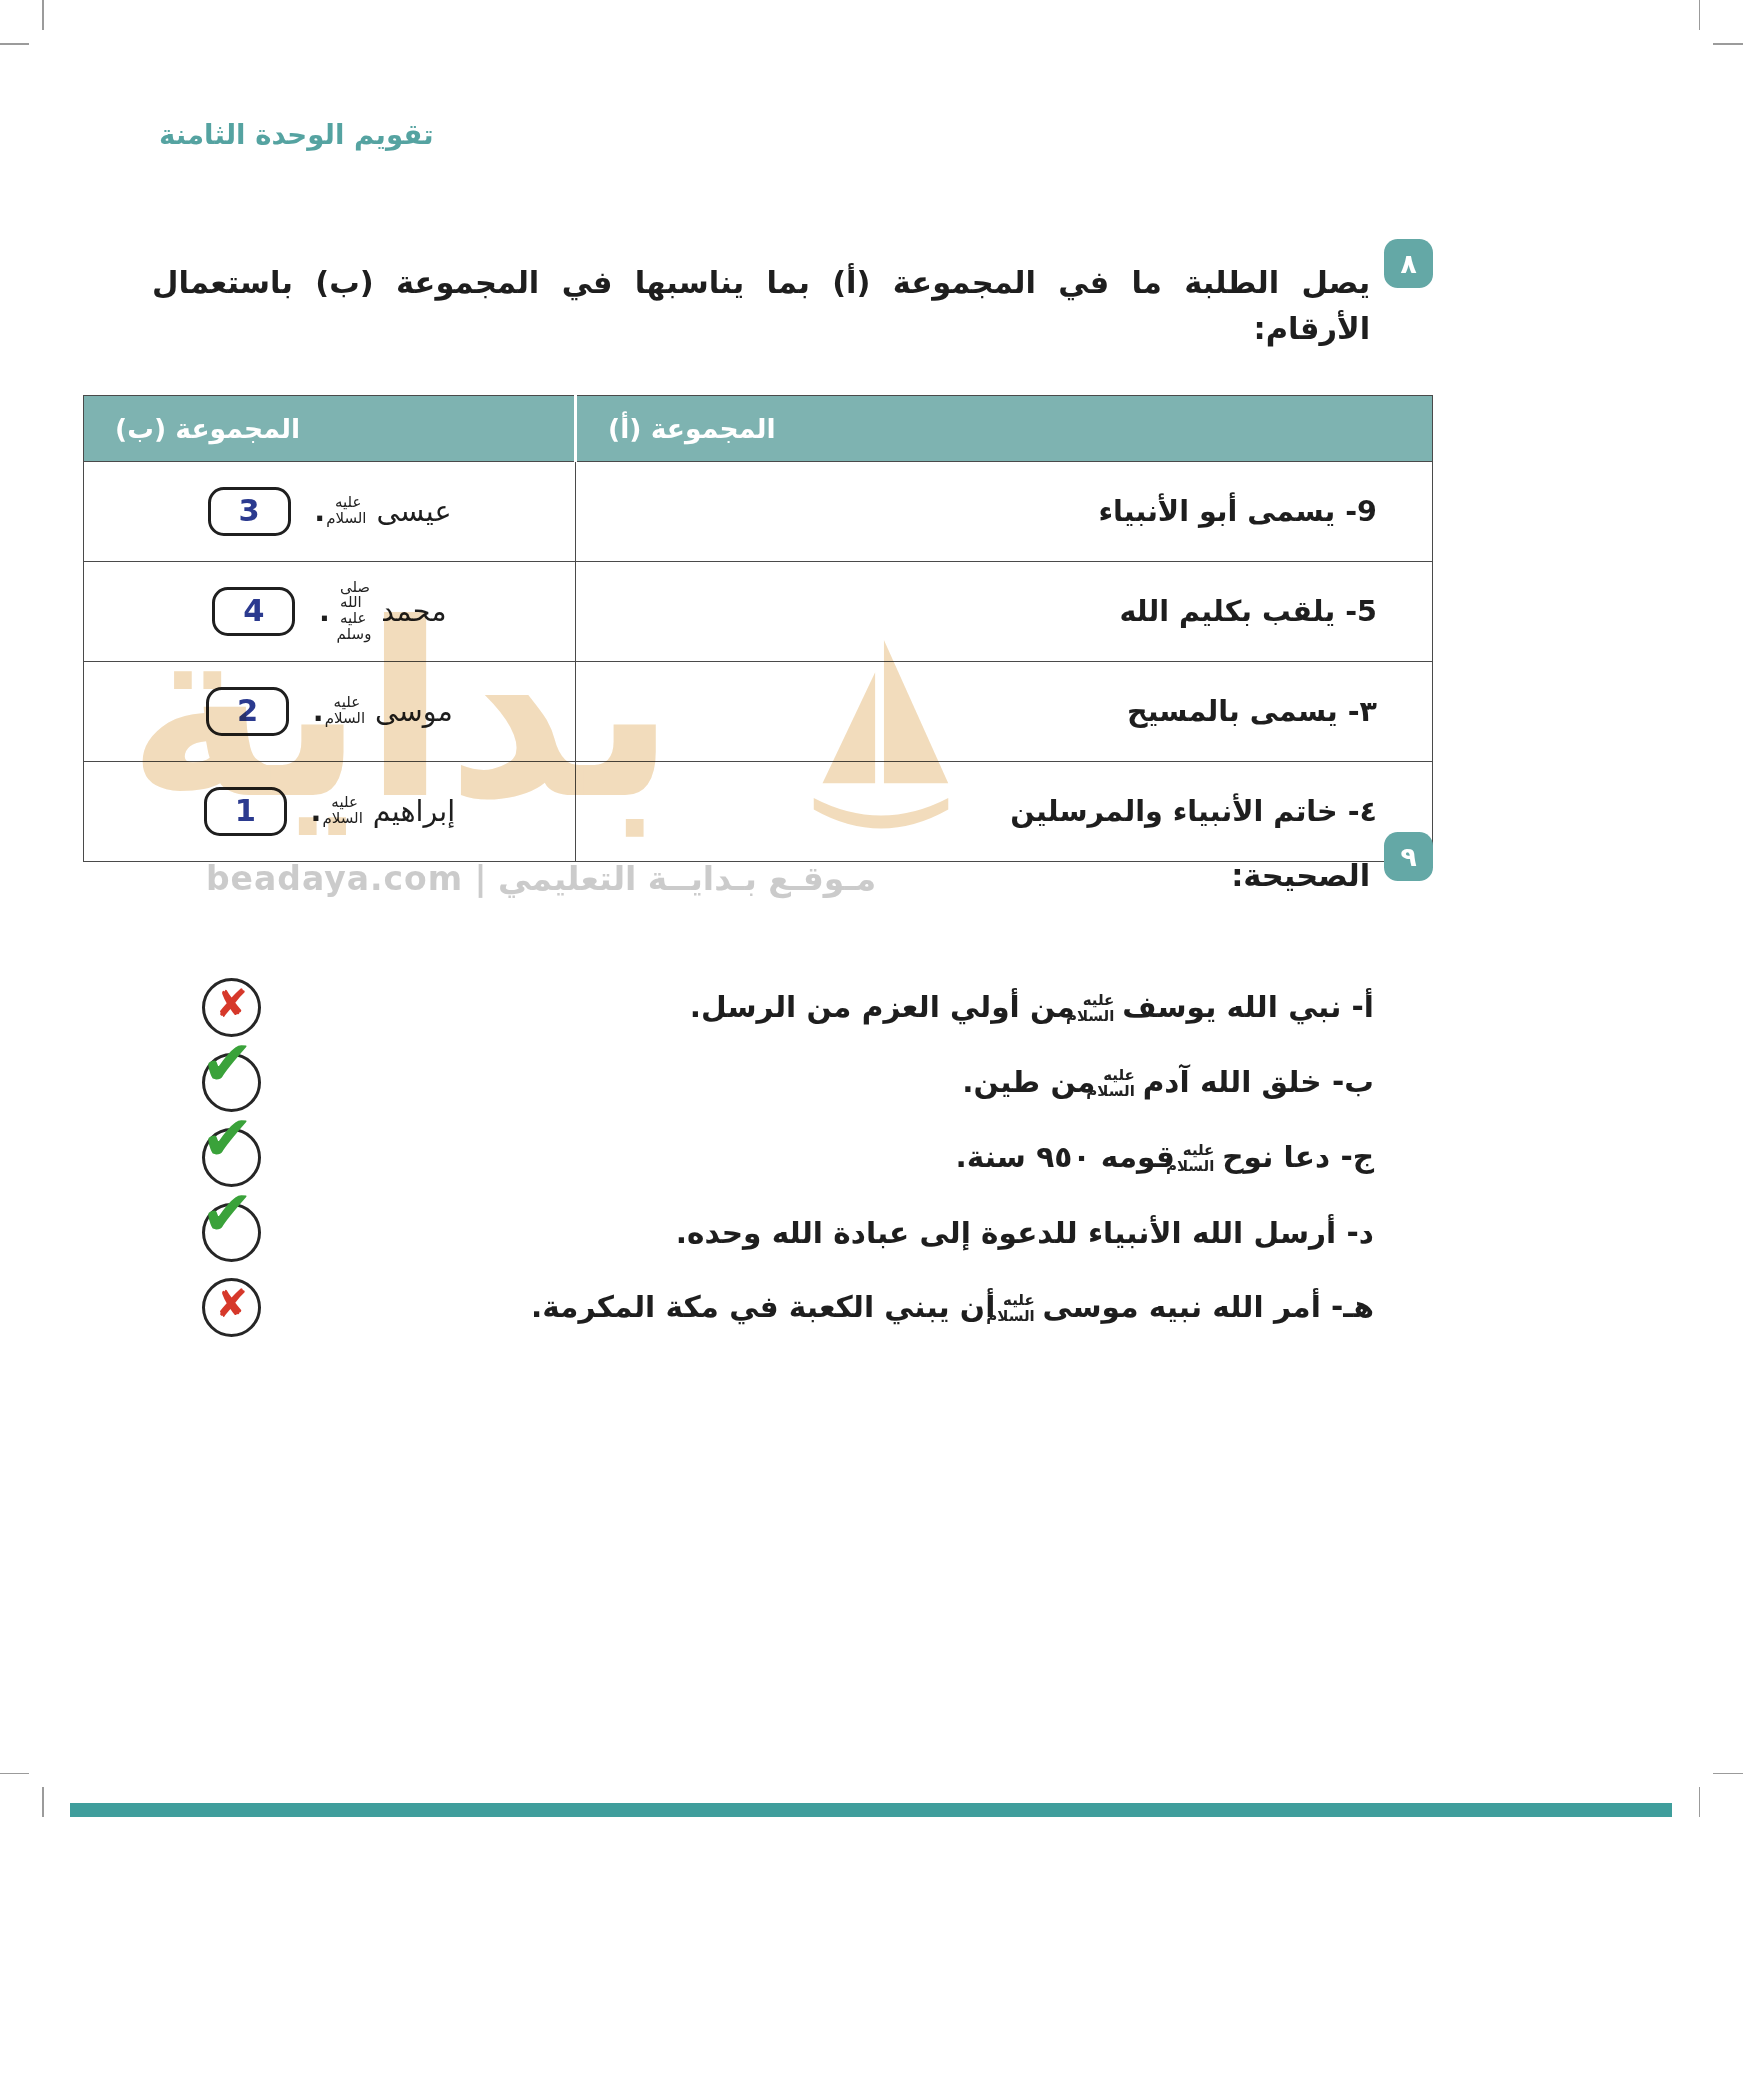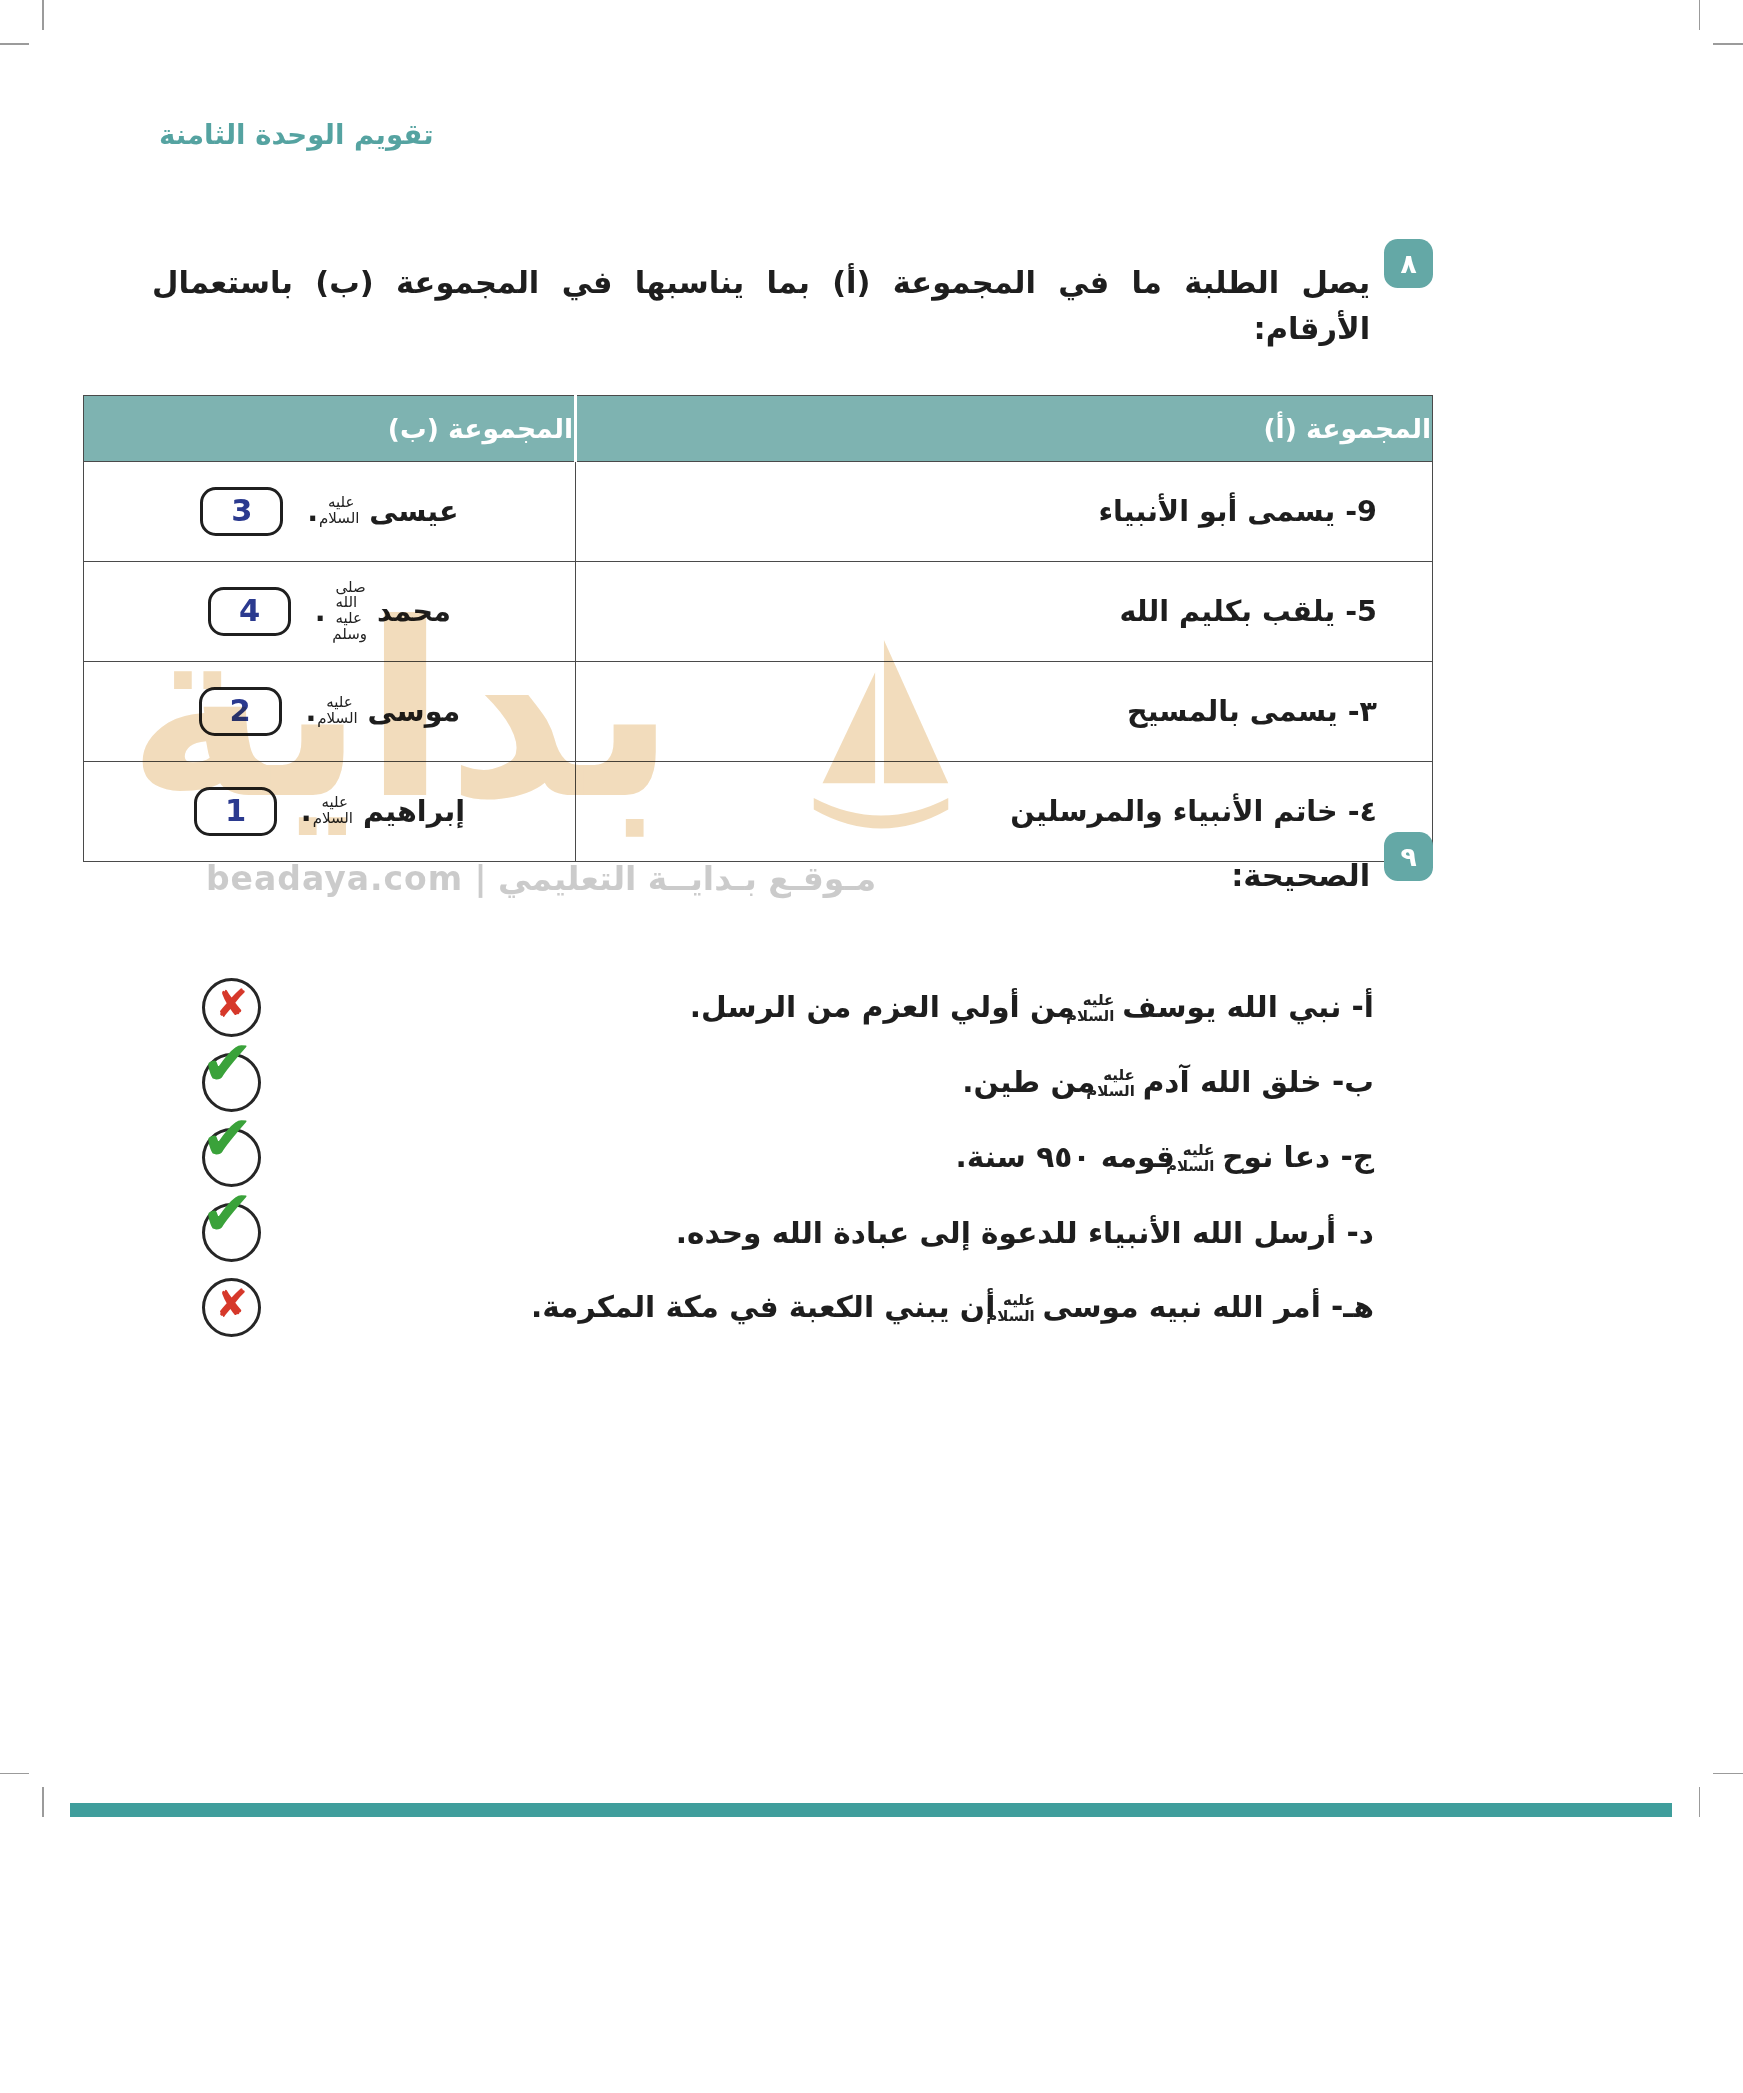--- a/index.html
+++ b/index.html
@@ -19,28 +19,28 @@
   .q-head{display:flex;align-items:flex-start;}
   .q-badge{flex:none;width:49px;height:49px;background:#64a8a6;border-radius:13.8px;color:#fff;
            font-size:26.6px;font-weight:700;display:flex;align-items:center;justify-content:center;}
   .q-text{flex:1;margin-right:13.8px;font-size:30.5px;font-weight:700;color:#1e1e1e;line-height:1.5;margin-top:21px;}
   .just{text-align:justify;text-align-last:justify;word-spacing:2px;}
   .q-line2{text-align:right;}
 
   
   table.match{width:100%;border-collapse:collapse;table-layout:fixed;margin-top:43px;}
   table.match th,table.match td{border:1.6px solid #4a4a4a;}
-  table.match th{height:63px;background:#7eb3b1;color:#fff;font-size:26.6px;font-weight:700;text-align:right;padding-left:31px;}
+  table.match th{height:63px;background:#7eb3b1;color:#fff;font-size:26.6px;font-weight:700;text-align:left;padding-left:31px;}
   table.match th.ha{width:823px;border-left:3px solid #fff;}
   table.match th.hb{width:458px;}
   table.match td{height:97px;}
   td.cell-a{text-align:right;padding-right:55px;font-size:28.6px;font-weight:700;color:#1e1e1e;}
   td.cell-b{text-align:center;}
   .bwrap{display:flex;align-items:center;justify-content:center;gap:9.9px;}
-  .bname{font-size:28.6px;font-weight:700;color:#1e1e1e;}
+  .bname{font-size:28.6px;font-weight:400;color:#1e1e1e;}
   .honor{display:inline-block;width:31.5px;font-size:15px;line-height:1.05;text-align:left;color:#222;vertical-align:middle;}
   .honor:empty{display:none;}
   .bdot{font-size:28.6px;font-weight:700;color:#1e1e1e;}
   .numbox{display:inline-block;width:77px;height:43px;margin-right:13.8px;border:3px solid #1f1f1f;border-radius:15.8px;
           background:#fff;color:#2b3a8f;font-size:30.5px;font-weight:700;line-height:41px;text-align:center;direction:ltr;}
 
   
   .statements{position:absolute;top:970px;right:369px;width:1172px;z-index:2;}
   .stmt{height:75px;display:flex;align-items:center;justify-content:space-between;}
   .stmt-text{font-size:29.6px;font-weight:700;color:#1e1e1e;text-align:right;}

